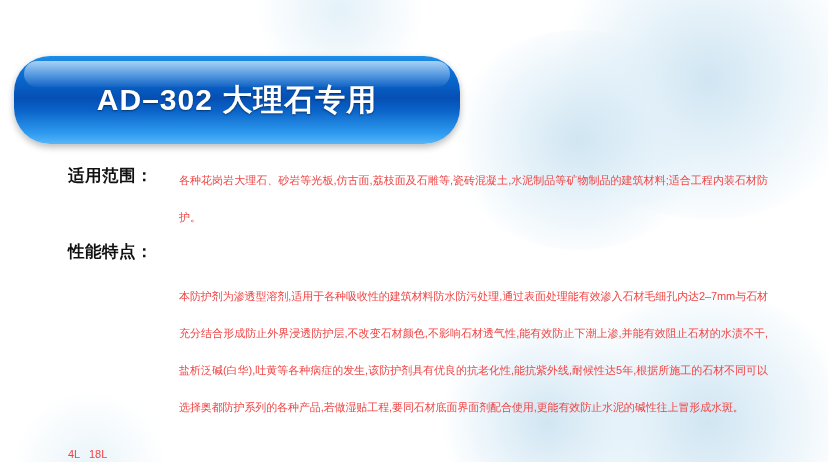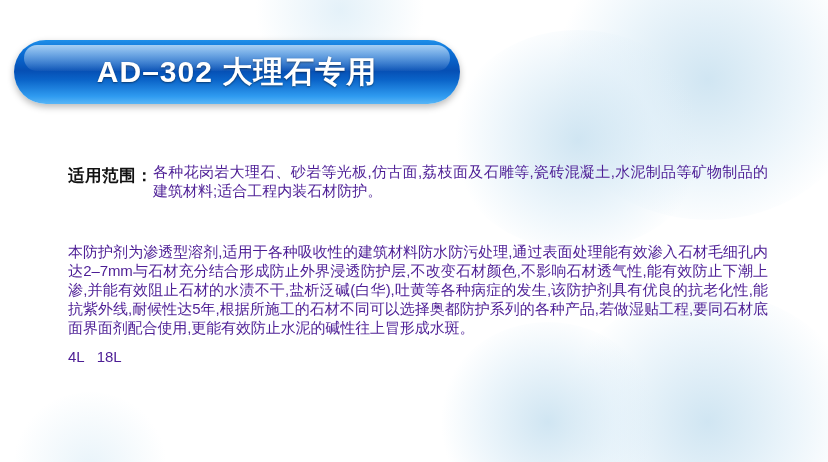--- a/index.html
+++ b/index.html
@@ -33,23 +33,23 @@
   .blob-d { width: 220px; height: 200px; right: 170px; bottom: -60px; }
   .blob-e { width: 180px; height: 160px; left: 250px; top: -70px;
             background: radial-gradient(circle at 50% 50%, rgba(210,232,245,0.6) 0%, rgba(255,255,255,0) 70%); }
   .blob-f { width: 160px; height: 150px; left: 10px; bottom: -80px;
             background: radial-gradient(circle at 50% 50%, rgba(215,235,246,0.55) 0%, rgba(255,255,255,0) 70%); }
 
   
   .banner {
     position: absolute;
     left: 14px;
-    top: 40px;
+    top: 56px;
     width: 446px;
-    height: 64px;
+    height: 88px;
     border-radius: 36px;
     background: linear-gradient(to bottom,
         #1f8fe8 0%,
         #0b6fd6 18%,
         #064fb4 48%,
         #0a63c8 62%,
         #2f9bf0 88%,
         #58b6f7 100%);
     box-shadow: 0 3px 7px rgba(0,0,0,0.28);
     overflow: hidden;
@@ -84,35 +84,36 @@
   .content {
     position: absolute;
     left: 68px;
     top: 162px;
     width: 700px;
   }
   .row {
     display: flex;
     align-items: flex-start;
     margin-bottom: 4px;
+    gap: 26px;
   }
   .row-label {
     flex: 0 0 auto;
     font-size: 16.5px;
     font-weight: bold;
     color: #111111;
     line-height: 26px;
     white-space: nowrap;
     letter-spacing: 0.5px;
   }
   .row-text {
     flex: 1 1 auto;
-    font-size: 15px;
-    color: #4c1d95;
-    line-height: 19px;
+    font-size: 11px;
+    color: #ef4444;
+    line-height: 37px;
     text-align: justify;
   }
   .row-text.tight { letter-spacing: -0.1px; margin-top: 40px; }
   .row-spec .row-text { white-space: pre; }
   .row-scope { margin-bottom: 2px; }
   .row-perf { margin-bottom: 10px; }
   .row-spec { margin-top: 6px; }
 </style>
 </head>
 <body>
@@ -131,20 +132,21 @@
   </div>
 
   <div class="content">
 
     <div class="row row-scope">
       <div class="row-label">适用范围：</div>
       <div class="row-text">各种花岗岩大理石、砂岩等光板,仿古面,荔枝面及石雕等,瓷砖混凝土,水泥制品等矿物制品的建筑材料;适合工程内装石材防护。</div>
     </div>
 
     <div class="row row-perf">
+      <div class="row-label">性能特点：</div>
       <div class="row-text tight">本防护剂为渗透型溶剂,适用于各种吸收性的建筑材料防水防污处理,通过表面处理能有效渗入石材毛细孔内达2–7mm与石材充分结合形成防止外界浸透防护层,不改变石材颜色,不影响石材透气性,能有效防止下潮上渗,并能有效阻止石材的水渍不干,盐析泛碱(白华),吐黄等各种病症的发生,该防护剂具有优良的抗老化性,能抗紫外线,耐候性达5年,根据所施工的石材不同可以选择奥都防护系列的各种产品,若做湿贴工程,要同石材底面界面剂配合使用,更能有效防止水泥的碱性往上冒形成水斑。</div>
     </div>
 
     <div class="row row-spec">
       <div class="row-text">4L   18L</div>
     </div>
 
   </div>
 </div>
 

